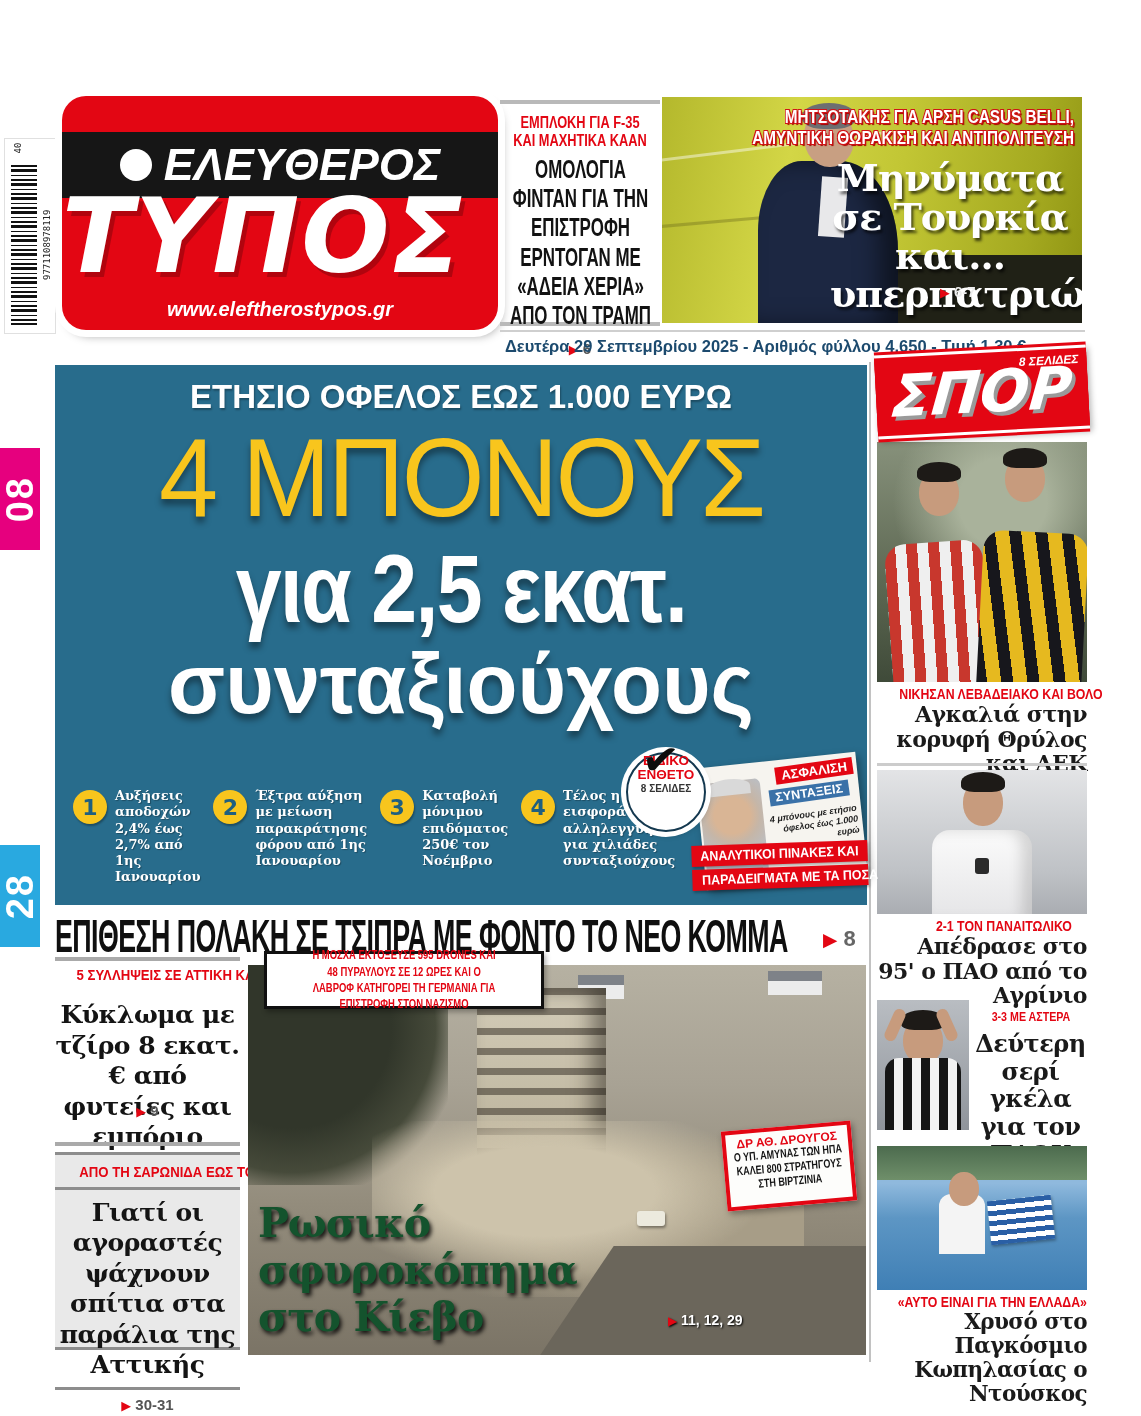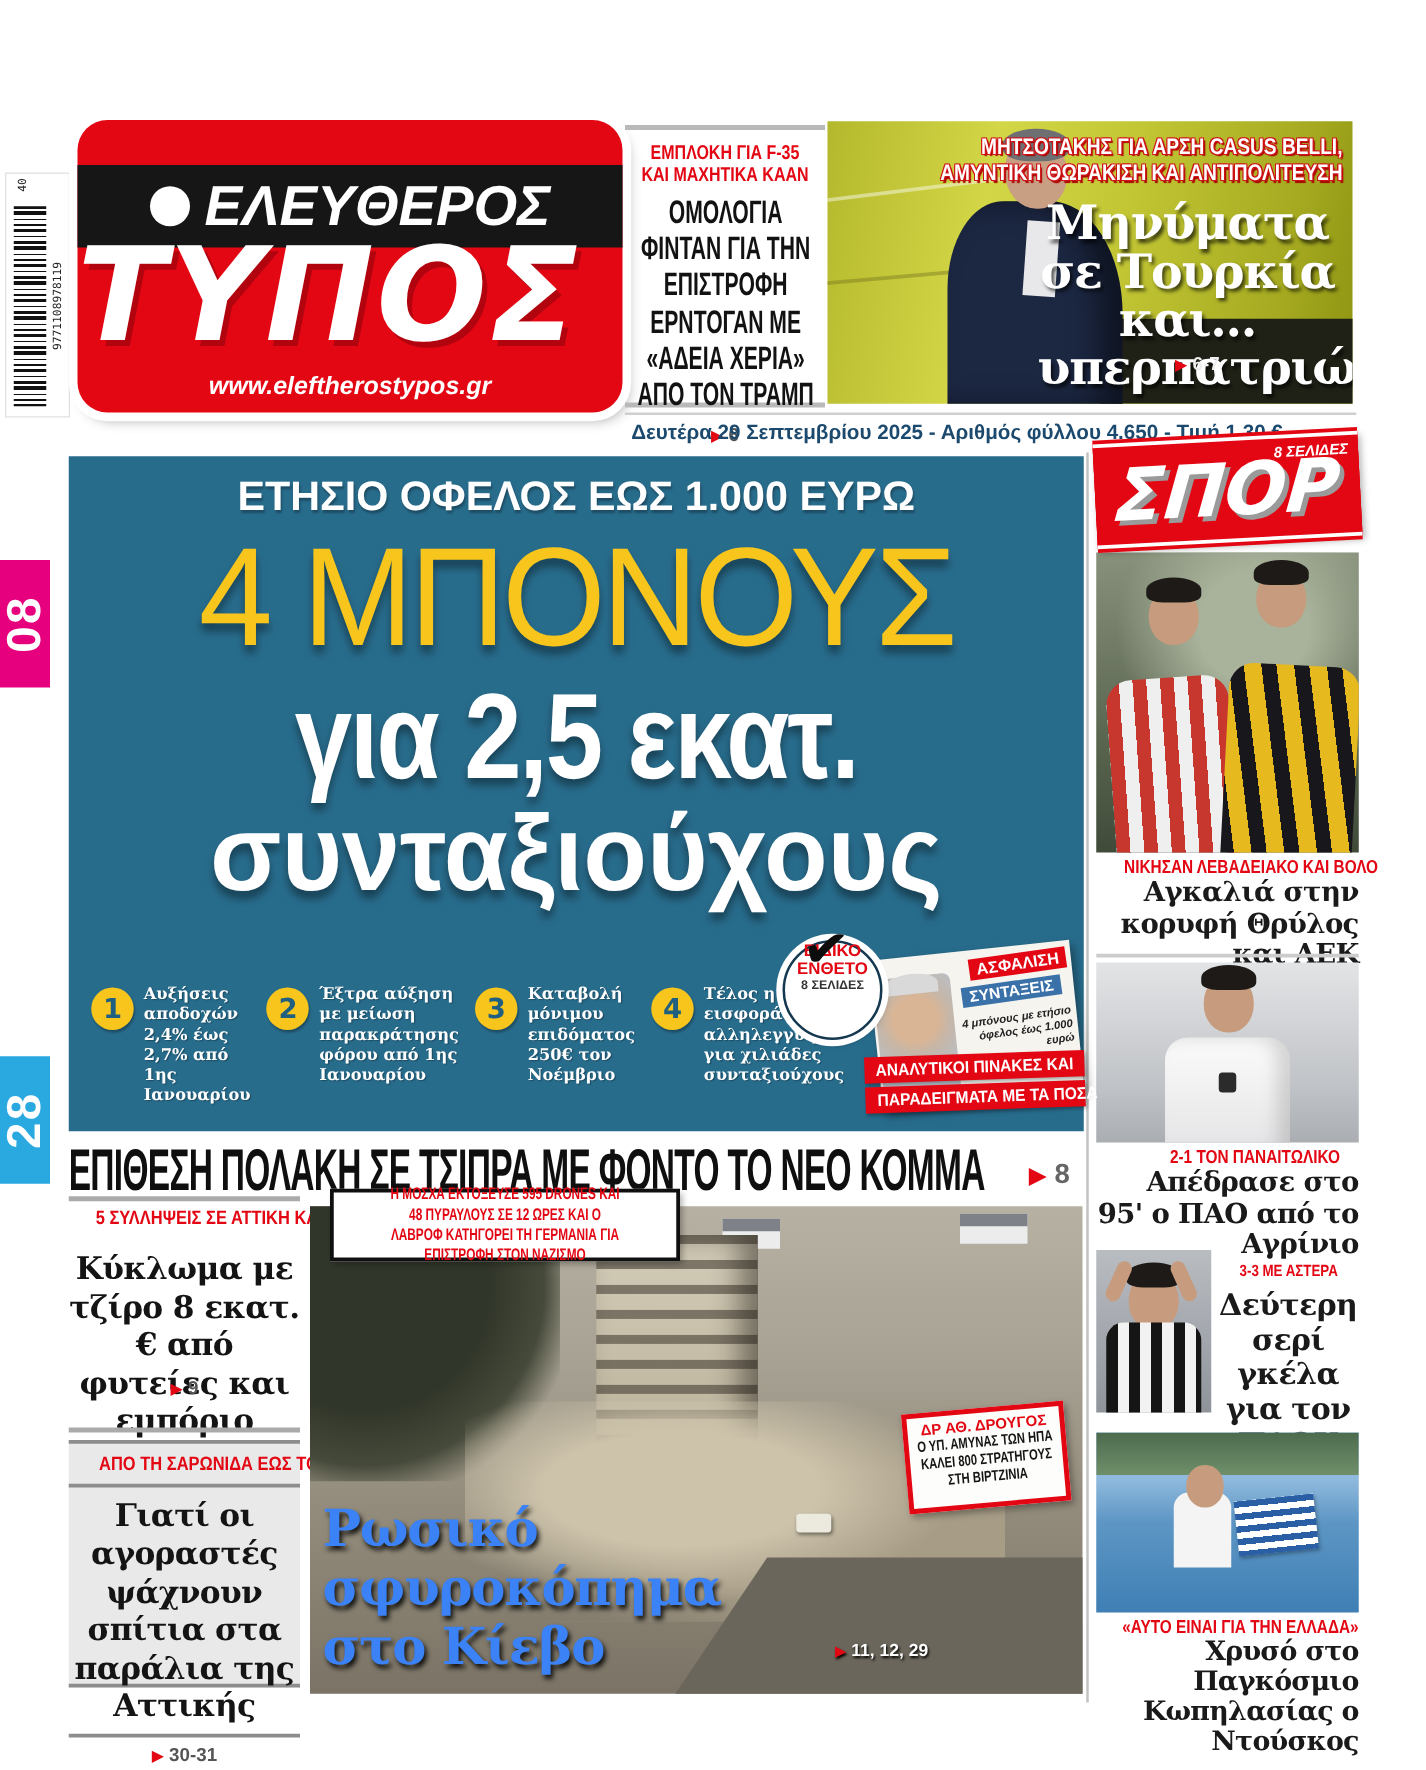--- a/index.html
+++ b/index.html
@@ -95,21 +95,21 @@
   .house{position:absolute;width:46px;height:24px;background:#ececec;border-top:10px solid #7e8288}
   #warphoto .bldg{position:absolute;left:37%;top:6%;width:21%;height:58%;background:linear-gradient(180deg,#d3ccb8,#b4aa92 70%,#958b74);box-shadow:inset -14px 0 22px rgba(30,25,20,.5);background-image:repeating-linear-gradient(0deg,rgba(45,38,30,.5) 0 7px,transparent 7px 20px),linear-gradient(180deg,#d3ccb8,#b4aa92)}
   #warphoto .rubble{position:absolute;left:20%;top:40%;width:70%;height:45%;background:radial-gradient(ellipse at 40% 40%,#cdc3ab 0 30%,transparent 60%),radial-gradient(ellipse at 70% 60%,#a79d87 0 35%,transparent 65%)}
   #warphoto .road{position:absolute;left:52%;top:72%;width:60%;height:34%;background:#6b665b;transform:skewX(-34deg)}
   #warphoto .van{position:absolute;left:63%;top:63%;width:28px;height:15px;background:#eceade;border-radius:3px;box-shadow:1px 2px 3px rgba(0,0,0,.4)}
   #capbox{left:264px;top:951px;width:280px;height:58px;background:#fff;border:3px solid #101010;z-index:4;display:flex;align-items:center;justify-content:center;box-shadow:2px 3px 5px rgba(0,0,0,.3)}
   #capbox .t{width:400px;margin-left:0;transform:scaleX(.7);font-weight:bold;color:#e30613;font-size:13.5px;line-height:1.22;text-align:center}
   #redbox{left:724px;top:1126px;width:130px;height:80px;background:#fdfdfb;border:4px solid #e30613;transform:rotate(-5deg);z-index:4;text-align:center;padding-top:3px;box-shadow:2px 3px 6px rgba(0,0,0,.35)}
   #redbox .k{font-weight:bold;color:#e30613;font-size:12px}
   #redbox .b{width:160px;margin-left:-19px;transform:scaleX(.75);font-weight:bold;color:#151515;font-size:12px;line-height:1.15}
-  #warhead{left:258px;top:1200px;width:300px;color:#3b82f6;font-family:"DejaVu Serif","Liberation Serif",serif;font-weight:bold;font-size:41px;line-height:1.15;letter-spacing:-1px;text-shadow:2px 3px 4px rgba(0,0,0,.85);z-index:3}
+  #warhead{left:258px;top:1200px;width:300px;color:#14532d;font-family:"DejaVu Serif","Liberation Serif",serif;font-weight:bold;font-size:41px;line-height:1.15;letter-spacing:-1px;text-shadow:2px 3px 4px rgba(0,0,0,.85);z-index:3}
   #warref{left:668px;top:1312px;color:#fff;font-weight:bold;font-size:14px;z-index:3;text-shadow:1px 1px 2px #000}
   
   #vdivider{left:869px;top:362px;width:2px;height:1000px;background:#c2c2c2}
   #sportbanner{left:876px;top:350px;width:212px;height:84px;background:#e30613;transform:rotate(-3deg);z-index:2;border-top:3px solid #fff;border-bottom:3px solid #fff;box-shadow:0 -3px 0 #e30613,0 3px 0 #e30613,2px 3px 6px rgba(0,0,0,.3);display:flex;align-items:center;justify-content:center}
   #sportbanner .t{color:#fff;font-weight:bold;font-style:italic;font-size:58px;transform:skewX(-8deg);text-shadow:4px 4px 0 #9a9a9a;font-family:"DejaVu Sans",sans-serif}
   #sportbanner .pg{position:absolute;top:4px;right:8px;color:#fff;font-weight:bold;font-style:italic;font-size:12px}
   .sphoto{left:877px;width:210px;overflow:hidden}
   #sphoto1{top:442px;height:240px;background:radial-gradient(circle at 60% 25%,#a9b29b 0 20%,transparent 50%),linear-gradient(180deg,#87917b,#55604b 70%,#3f4a39)}
   .head-c{position:absolute;width:40px;height:46px;background:#c79b7d;border-radius:48%}
   .hair-c{position:absolute;width:44px;height:20px;background:#1d1a17;border-radius:50% 50% 30% 30%}

